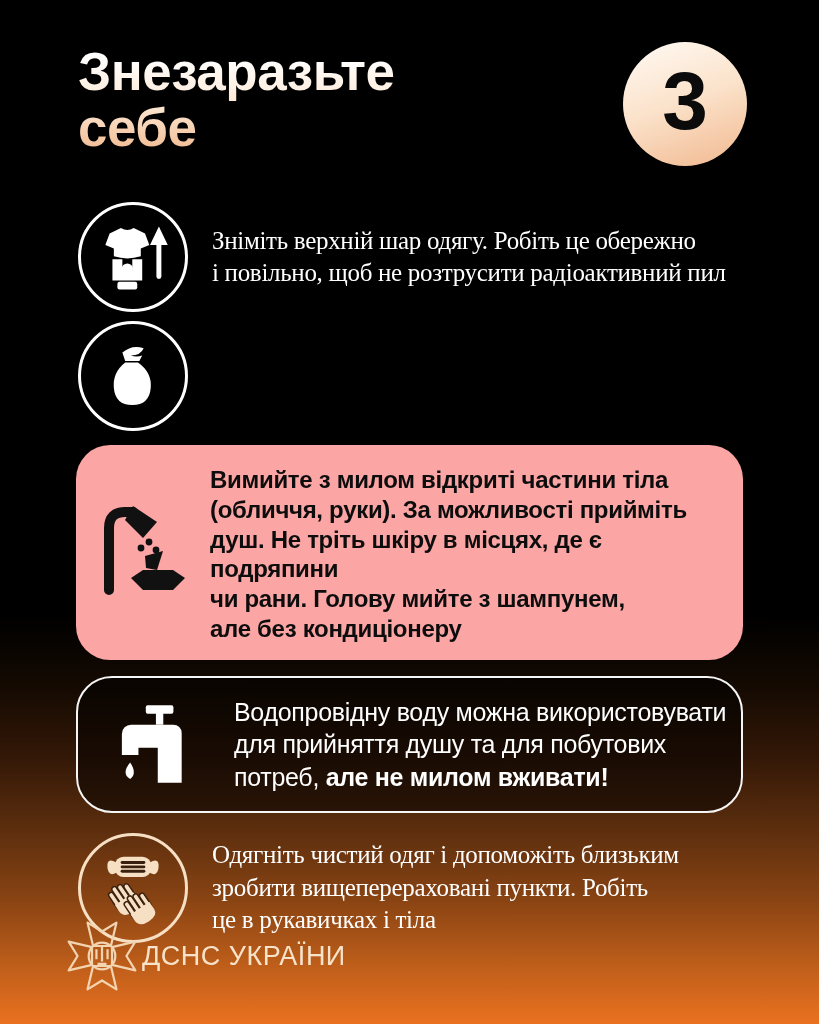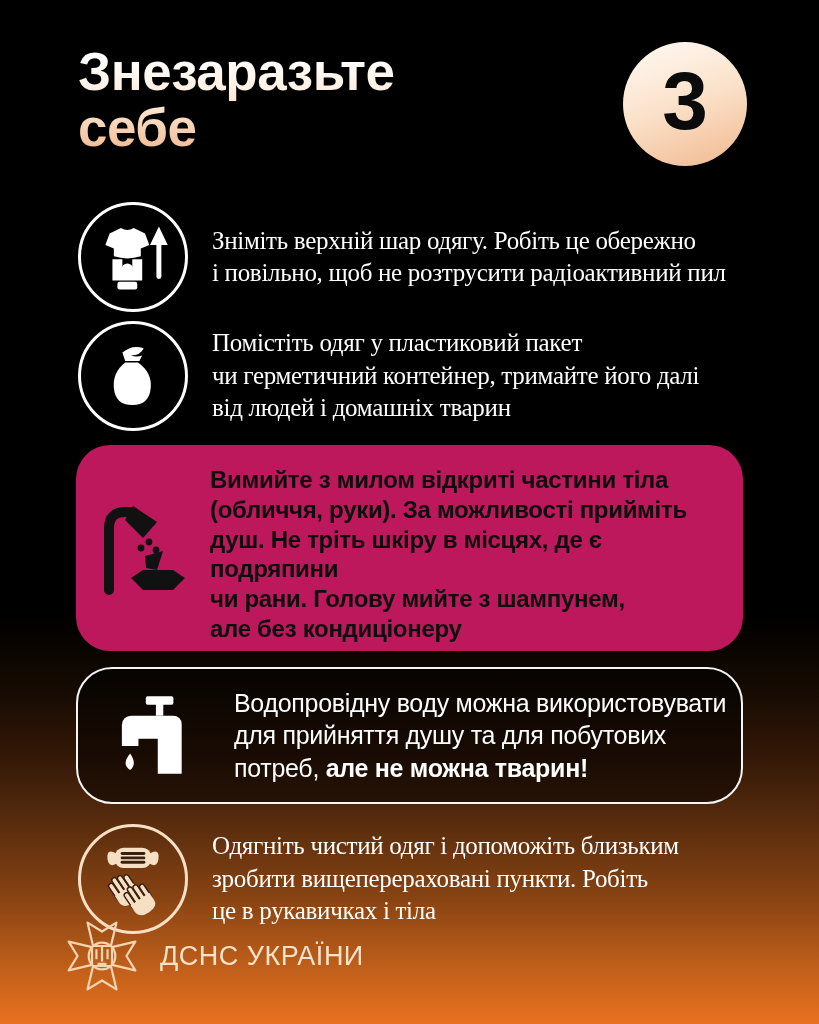--- a/index.html
+++ b/index.html
@@ -44,40 +44,40 @@
     display:flex;align-items:center;justify-content:center;
   }
   .icon-circle.cream{border-color:#f7dfc4;}
   .step-text{
     font-size:25px;font-weight:500;color:#ffffff;line-height:1.3;
     letter-spacing:-0.3px;white-space:pre-line;
   }
   .step-text b{font-weight:700;}
   
   .card-white{
-    background:#be185d;border-radius:34px;
+    background:#fca5a5;border-radius:34px;
     margin:14px 0 16px -2px;width:667px;box-sizing:border-box;
-    padding:20px 14px 7px 0;
+    padding:20px 14px 16px 0;
     display:flex;align-items:center;gap:0;
   }
   .card-white .icon-slot{width:134px;flex:none;display:flex;justify-content:center;}
   .card-white .step-text{color:#0d0d0d;font-weight:700;font-size:24px;line-height:1.24;}
   
   .card-dark{
     background:rgba(0,0,0,0.5);
     border:2px solid #f5f5f5;border-radius:36px;
     margin:0 0 20px -2px;width:667px;box-sizing:border-box;
     padding:18px 10px;
     display:flex;align-items:center;gap:12px;
   }
   .card-dark .icon-slot{width:134px;flex:none;display:flex;justify-content:center;}
   
   .footer{
     position:absolute;left:62px;bottom:28px;
-    display:flex;align-items:center;gap:18px;color:#f7e2ca;
+    display:flex;align-items:center;color:#f7e2ca;
   }
   .footer .org{font-size:27px;letter-spacing:0.5px;font-weight:400;}
 </style>
 </head>
 <body>
 
 <div class="page">
 
   <div class="header">
     <div class="title">Знезаразьте
@@ -110,23 +110,20 @@
 
     <div class="step">
       <div class="icon-circle">
         <svg width="78" height="78" viewBox="0 0 110 110">
           <g fill="#ffffff">
             <path d="M40,22 Q54,10 70,16 Q66,26 52,26 Q60,29 68,26 L64,34 L44,34 Z"></path>
             <path d="M44,36 h18 Q82,50 80,72 Q78,96 54,96 Q30,96 28,72 Q26,50 44,36 Z"></path>
           </g>
         </svg>
       </div>
-      <div class="step-text">Помістіть одяг у пластиковий пакет
-чи герметичний контейнер, тримайте його далі
-від людей і домашніх тварин</div>
     </div>
 
     <div class="card-white">
       <div class="icon-slot">
         <svg width="100" height="112" viewBox="0 0 100 112">
           <path d="M16,92 V30 Q16,14 32,14 H40" fill="none" stroke="#111111" stroke-width="10" stroke-linecap="round"></path>
           <polygon points="40,8 64,24 50,40 32,22" fill="#111111"></polygon>
           <circle cx="56" cy="44" r="3.4" fill="#111111"></circle>
           <circle cx="48" cy="50" r="3.4" fill="#111111"></circle>
           <circle cx="63" cy="52" r="3.4" fill="#111111"></circle>
@@ -147,21 +144,21 @@
           <g fill="#ffffff">
             <rect x="40" y="8" width="30" height="9" rx="2"></rect>
             <rect x="51" y="15" width="8" height="14"></rect>
             <path d="M24,29 H70 A9,9 0 0 1 79,38 V92 H53 V54 H32 V62 H14 V39 A10,10 0 0 1 24,29 Z"></path>
             <path d="M23,70 Q31,82 23,88 Q13,82 23,70 Z"></path>
           </g>
         </svg>
       </div>
       <div class="step-text"><span>Водопровідну воду можна використовувати
 для прийняття душу та для побутових
-потреб, </span><b>але не можна тварин!</b></div>
+потреб, </span><b>але не милом вживати!</b></div>
     </div>
 
     <div class="step">
       <div class="icon-circle cream">
         <svg width="80" height="80" viewBox="0 0 110 110">
           <g>
             <path d="M32,20 q-14,-8 -12,8 q2,12 12,6 z" fill="#f7dfc4"></path>
             <path d="M78,20 q14,-8 12,8 q-2,12 -12,6 z" fill="#f7dfc4"></path>
             <rect x="30" y="12" width="50" height="28" rx="12" fill="#f7dfc4"></rect>
             <line x1="40" y1="20" x2="70" y2="20" stroke="#38200f" stroke-width="4" stroke-linecap="round"></line>

